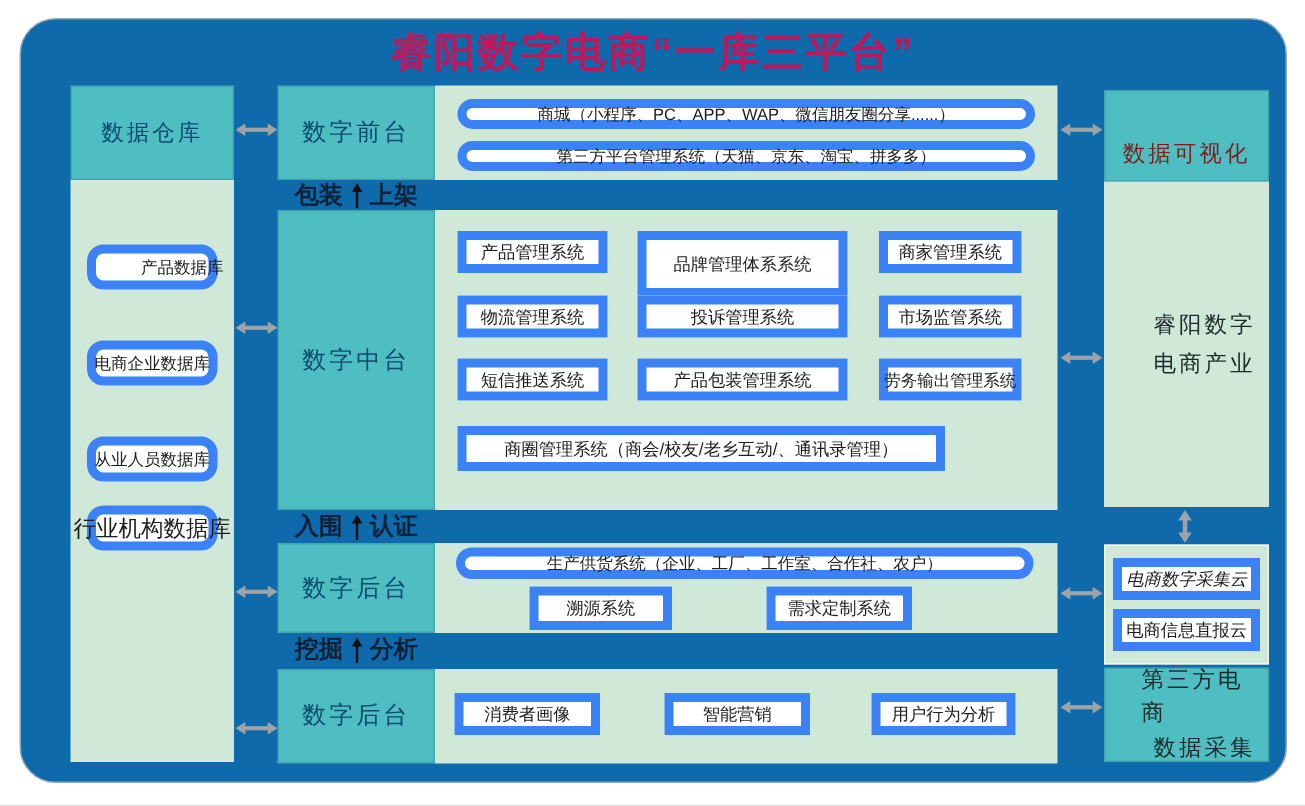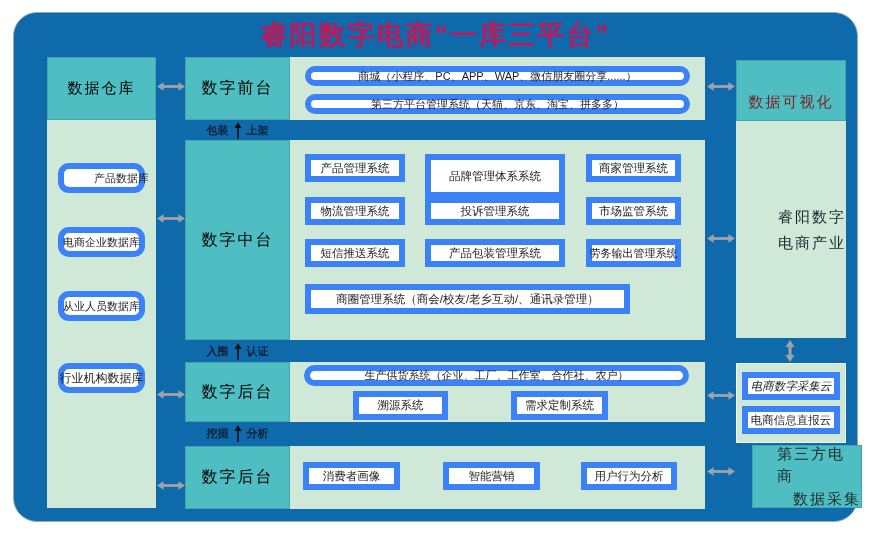--- a/index.html
+++ b/index.html
@@ -2,41 +2,41 @@
 <html><head>
 <meta charset="utf-8">
 <style>
   html,body{margin:0;padding:0;background:#ffffff;font-family:"Liberation Sans",sans-serif;}
   .canvas{position:relative;width:870px;height:537px;background:#ffffff;overflow:hidden;}
   .abs{position:absolute;box-sizing:border-box;}
   .board{left:13px;top:12px;width:845px;height:510px;background:#0E6AAB;border:1px solid #93A9BC;border-radius:24px;}
   .title{left:13px;top:17px;width:845px;text-align:center;color:#be185d;font-size:27px;font-weight:bold;letter-spacing:2px;}
   .teal{background:#4EBEC3;border:1px solid rgba(0,0,0,0.12);color:#1c2a2a;}
   .mint{background:#CFE8D8;}
-  .hdr{display:flex;align-items:center;justify-content:center;font-size:16px;letter-spacing:2px;color:#000000;}
+  .hdr{display:flex;align-items:center;justify-content:center;font-size:16px;letter-spacing:2px;color:#0c4a6e;}
   .whitebox{background:#ffffff;border:6px solid #3b82f6;display:flex;align-items:center;justify-content:center;font-size:11.5px;color:#1c1c1c;white-space:nowrap;}
   .pill{border-radius:11px;}
-  .stage{display:flex;align-items:center;justify-content:center;gap:5px;font-size:11px;font-weight:bold;color:#0D2239;white-space:nowrap;}
+  .stage{display:flex;align-items:center;justify-content:center;gap:5px;font-size:16px;font-weight:bold;color:#0D2239;white-space:nowrap;}
   .arrow-wrap{display:flex;align-items:center;justify-content:center;}
-  .twoline{display:flex;flex-direction:column;align-items:flex-end;justify-content:center;font-size:15px;letter-spacing:2px;color:#1c2a2a;line-height:1.7;padding-left:24px;}
+  .twoline{display:flex;flex-direction:column;align-items:center;justify-content:center;font-size:15px;letter-spacing:2px;color:#1c2a2a;line-height:1.7;padding-left:24px;}
   .viz{display:flex;align-items:flex-end;justify-content:center;padding-bottom:8px;font-size:15px;letter-spacing:2px;color:#7f1d1d;}
 </style>
 </head>
 <body>
 
 <div class="canvas">
   <div class="abs board"></div>
   <div class="abs title">睿阳数字电商“一库三平台”</div>
 
   <div class="abs teal hdr" style="left:47px;top:57px;width:109px;height:63px;font-size:15px;">数据仓库</div>
   <div class="abs mint" style="left:47px;top:120px;width:109px;height:388px;"></div>
   <div class="abs whitebox pill" style="left:58px;top:163px;width:87px;height:30px;font-size:11px;padding-left:40px;">产品数据库</div>
   <div class="abs whitebox pill" style="left:58px;top:227px;width:87px;height:30px;font-size:11px;">电商企业数据库</div>
   <div class="abs whitebox pill" style="left:58px;top:291px;width:87px;height:30px;font-size:11px;">从业人员数据库</div>
-  <div class="abs whitebox pill" style="left:58px;top:363px;width:87px;height:30px;font-size:12px;">行业机构数据库</div>
+  <div class="abs whitebox pill" style="left:58px;top:337px;width:87px;height:30px;font-size:15px;">行业机构数据库</div>
 
   <div class="abs teal hdr" style="left:185px;top:57px;width:105px;height:63px;">数字前台</div>
   <div class="abs mint" style="left:290px;top:57px;width:415px;height:63px;"></div>
   <div class="abs whitebox pill" style="left:305px;top:66px;width:385px;height:20px;font-size:11px;">商城（小程序、PC、APP、WAP、微信朋友圈分享......）</div>
   <div class="abs whitebox pill" style="left:305px;top:94px;width:385px;height:20px;font-size:11px;">第三方平台管理系统（天猫、京东、淘宝、拼多多）</div>
 
   <div class="abs stage" style="left:185px;top:121px;width:105px;height:19px;">
     <span>包装</span>
     <svg width="8" height="17" viewBox="0 0 8 17">
         <polygon points="4,0 0.5,6 7.5,6" fill="#101010"></polygon>
@@ -96,21 +96,21 @@
   <div class="abs arrow-wrap" style="left:783px;top:339px;width:14px;height:23px;">
     <svg width="12" height="22" viewBox="0 0 11 22">
         <polygon points="5.5,0 1,7 10,7" fill="#9EA3A8"></polygon>
         <polygon points="5.5,22 1,15 10,15" fill="#9EA3A8"></polygon>
         <rect x="4" y="6" width="3" height="10" fill="#9EA3A8"></rect>
       </svg>
   </div>
   <div class="abs mint" style="left:736px;top:363px;width:110px;height:80px;border:1px solid #eef7f1;"></div>
   <div class="abs whitebox" style="left:742px;top:372px;width:98px;height:28px;font-style:italic;">电商数字采集云</div>
   <div class="abs whitebox" style="left:742px;top:406px;width:98px;height:28px;">电商信息直报云</div>
-  <div class="abs teal twoline" style="left:736px;top:445px;width:110px;height:63px;line-height:1.5;margin-left:16px;">
+  <div class="abs teal twoline" style="left:736px;top:445px;width:110px;height:63px;line-height:1.5;">
     <span>第三方电商</span>
     <span>数据采集</span>
   </div>
 
   <div class="abs arrow-wrap" style="left:156px;top:81px;width:30px;height:11px;">
     <svg width="28" height="11" viewBox="0 0 30 11">
         <polygon points="0,5.5 7,1 7,10" fill="#9EA3A8"></polygon>
         <polygon points="30,5.5 23,1 23,10" fill="#9EA3A8"></polygon>
         <rect x="6" y="4" width="18" height="3" fill="#9EA3A8"></rect>
       </svg>

